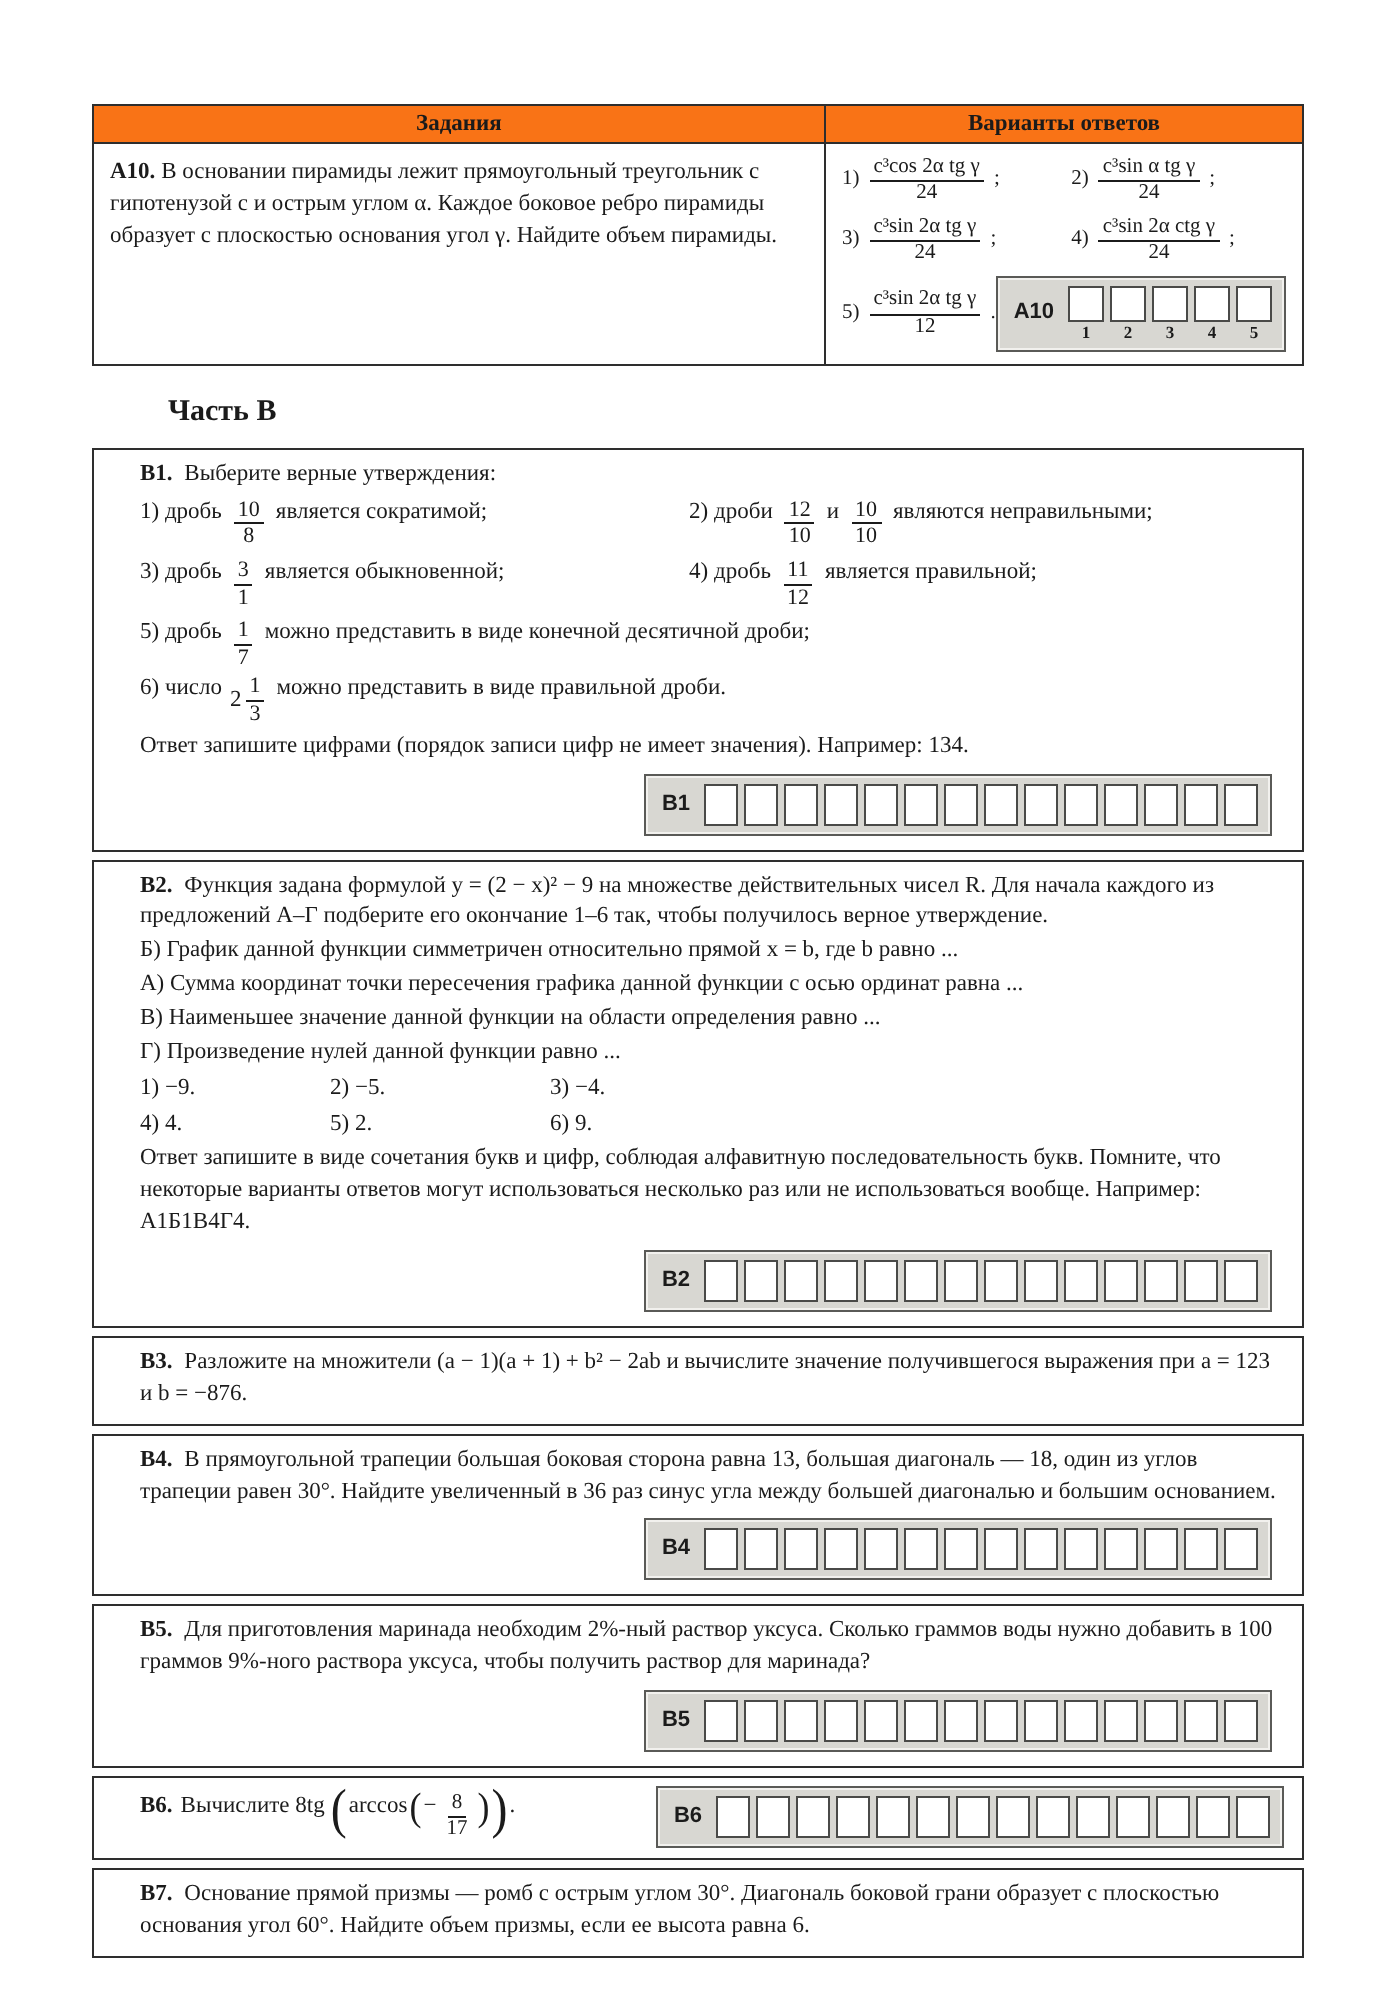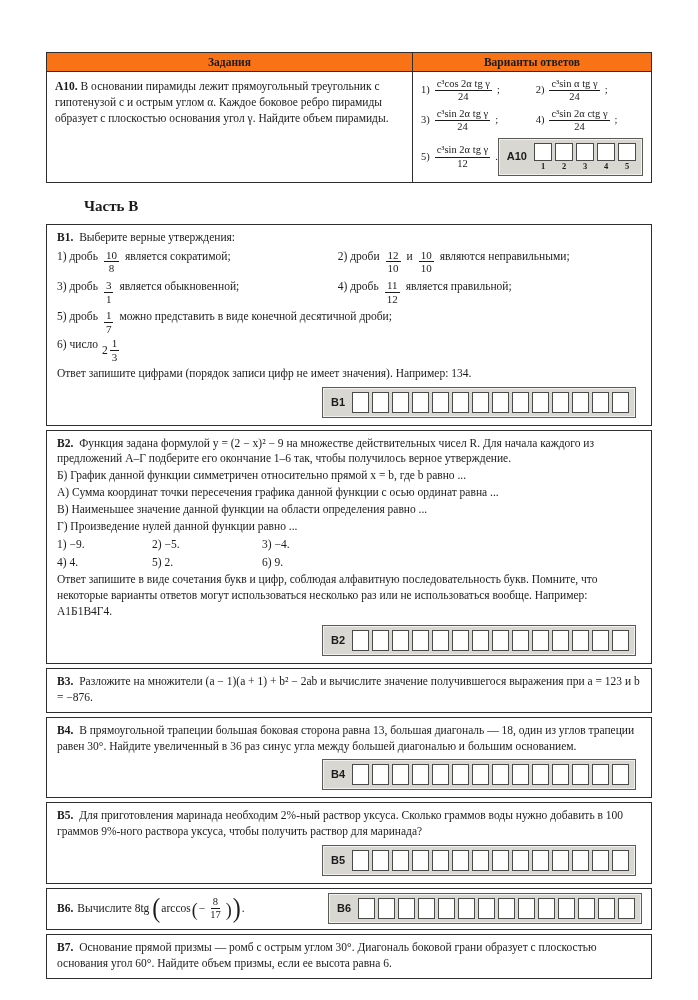--- a/index.html
+++ b/index.html
@@ -40,29 +40,29 @@
   .strip .slabel{font-family:"Liberation Sans", sans-serif;font-weight:bold;font-size:11px;padding-left:2px;text-align:center;}
   .cells{display:flex;gap:3px;}
   .cell{width:15px;height:19px;background:#ffffff;border:1px solid #4a4a48;}
   .cellcol{display:flex;flex-direction:column;align-items:center;gap:1px;}
   .cellcol .cell{width:16px;height:16px;}
   .cellcol .dig{font-size:8.5px;font-weight:bold;line-height:1;}
   .strip-row{display:flex;justify-content:flex-end;padding:4px 6px 2px 0;}
 
   
   .part-title{font-size:15px;font-weight:bold;margin:15px 0 9px 38px;}
-  .task-box{border:1.3px solid #2e2e2e;padding:4px 9px 5px 10px;margin-bottom:4px;font-size:11.5px;line-height:1.38;}
+  .task-box{border:1.3px solid #2e2e2e;padding:4px 9px 5px 23px;margin-bottom:4px;font-size:11.5px;line-height:1.38;}
   .blabel{font-weight:bold;margin-right:3px;}
   .b-line{margin:1px 0;}
   .b-item{display:flex;align-items:flex-start;gap:4px;margin:2px 0;}
   .b-item .frac{font-size:11px;}
   .b1-grid{display:grid;grid-template-columns:48% 52%;}
   .b2-opts{display:grid;grid-template-columns:95px 110px 1fr;margin:2px 0;}
   .b6-flex{display:flex;align-items:center;justify-content:space-between;}
-  .b6-formula{display:flex;align-items:center;gap:1px;}
+  .b6-formula{display:flex;gap:1px;}
   .bigpar{font-size:24px;font-weight:400;line-height:0.9;transform:scaleY(1.15);}
   .midpar{font-size:18px;line-height:0.9;transform:scaleY(1.1);}
 </style>
 </head>
 <body>
 
 <div class="page">
 
   <table class="top">
     <tbody>
@@ -206,20 +206,21 @@
     </div>
     <div class="b-item">
       <span>6) число</span>
       <span style="display:inline-flex;align-items:center;">
         <span>2</span>
           <span class="frac">
             <span class="n">1</span>
             <span class="d">3</span>
           </span>
       </span>
+      <span>можно представить в виде правильной дроби.</span>
     </div>
     <div class="b-line">Ответ запишите цифрами (порядок записи цифр не имеет значения). Например: 134.</div>
     <div class="strip-row">
       <div class="strip">
         <span class="slabel">В1</span>
         <div class="cells">
             <div class="cell"></div>
             <div class="cell"></div>
             <div class="cell"></div>
             <div class="cell"></div>

